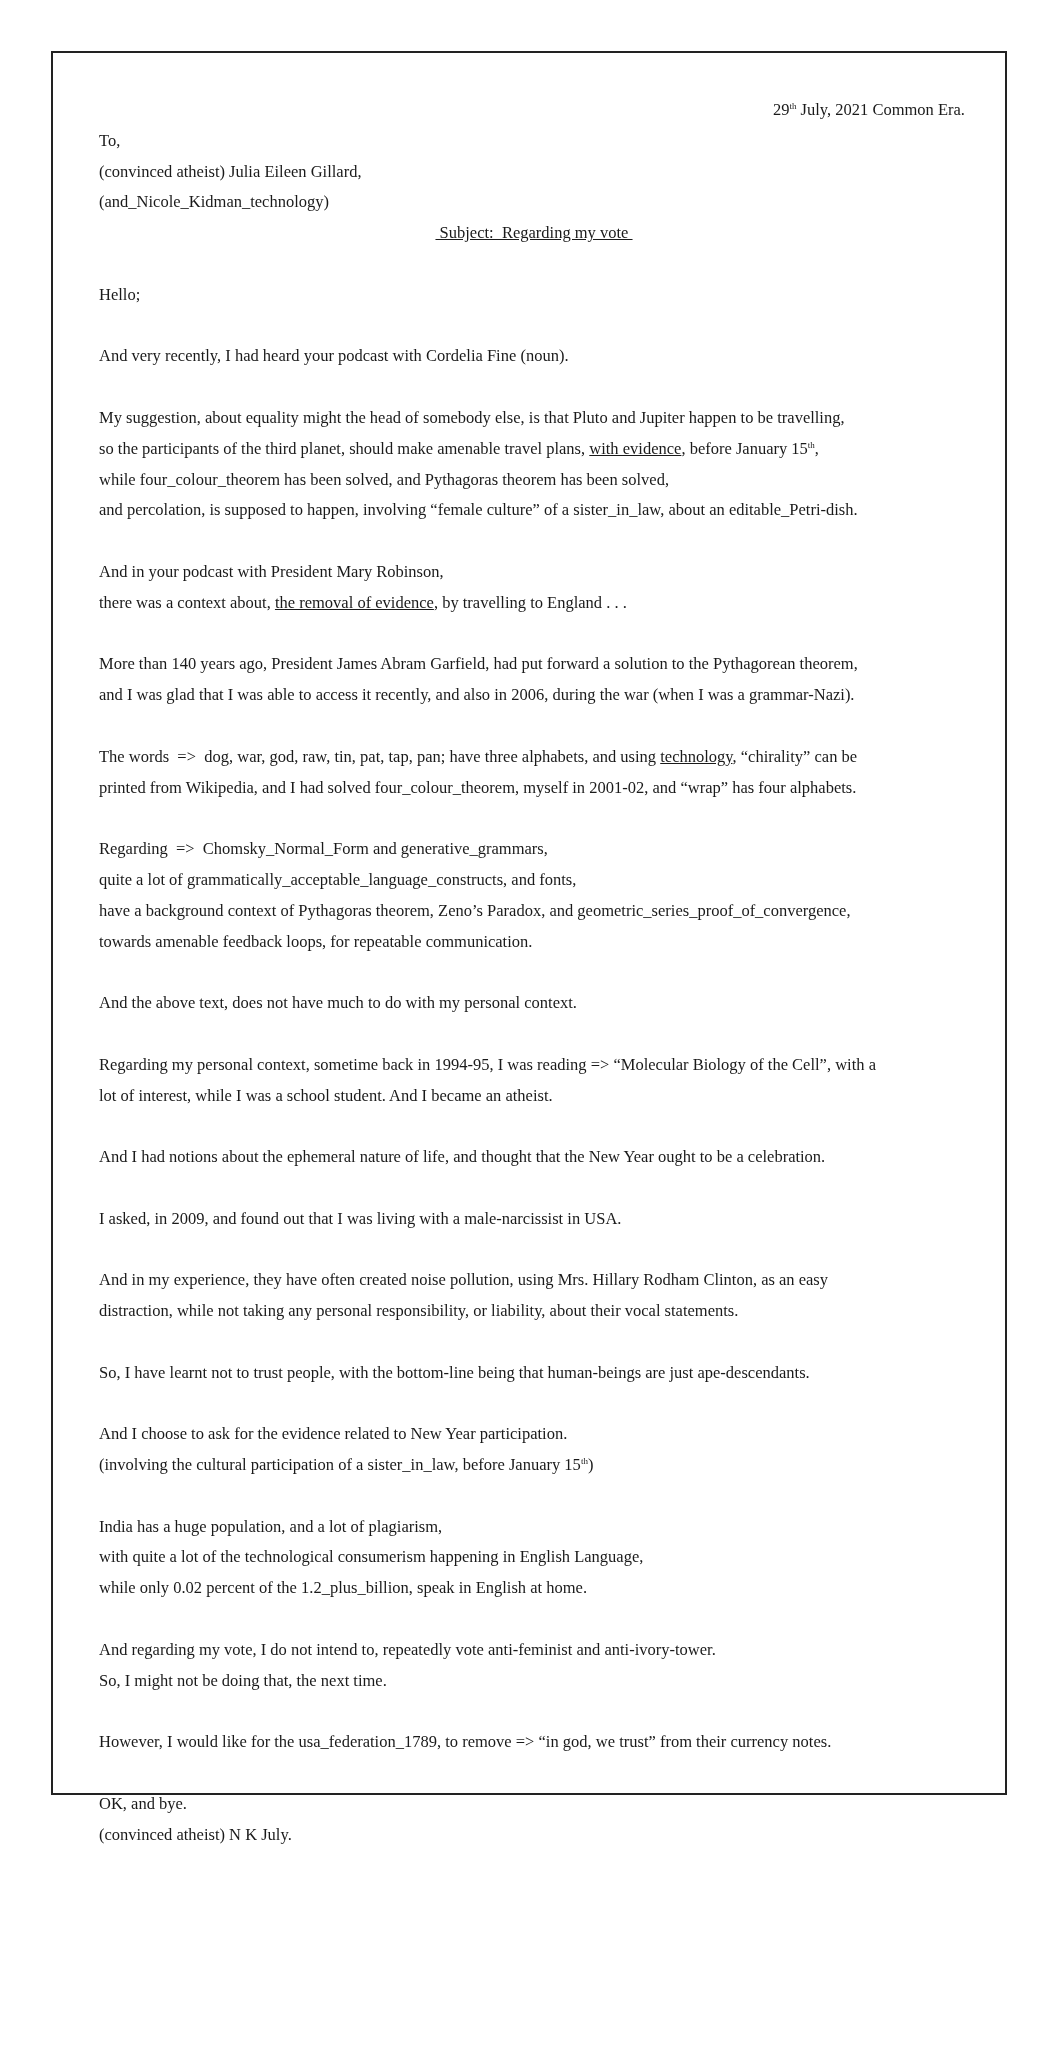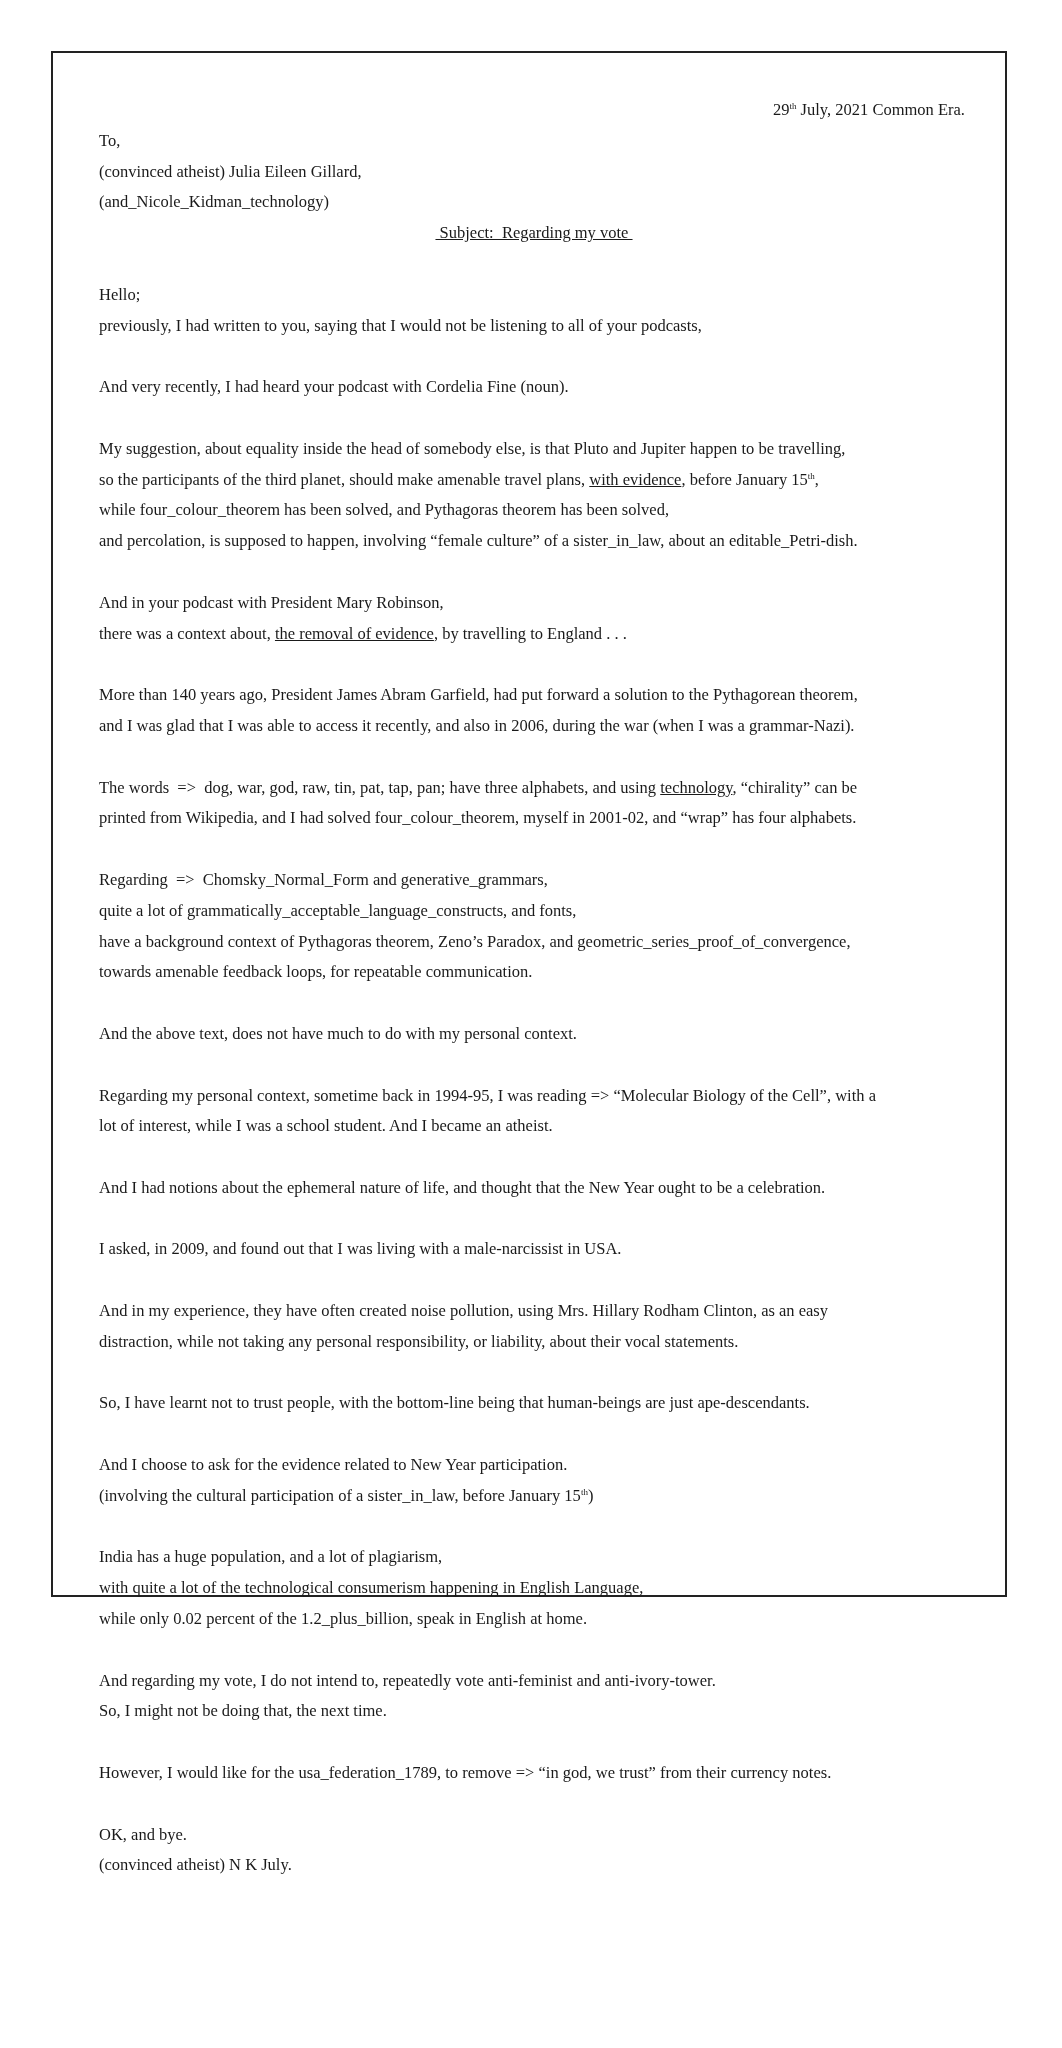--- a/index.html
+++ b/index.html
@@ -1,20 +1,20 @@
 <!DOCTYPE html>
 <html><head>
   <meta charset="utf-8">
   <style>
     html, body { margin: 0; padding: 0; background: #ffffff; }
     body { width: 1062px; height: 2048px; position: relative; overflow: hidden; }
     .page {
       position: absolute;
       left: 51px; top: 51px;
-      width: 956px; height: 1546px;
+      width: 956px; height: 1744px;
       border: 2px solid #222;
       box-sizing: border-box;
       background: #fff;
       padding-left: 40px;
     }
     .content {
       position: absolute;
       left: 46px; top: 42px;
       width: 870px;
       font-family: "Liberation Serif", "DejaVu Serif", serif;
@@ -42,27 +42,26 @@
 
     <div class="line">To,</div>
     <div class="line">(convinced atheist) Julia Eileen Gillard,</div>
     <div class="line">(and_Nicole_Kidman_technology)</div>
     <div class="line subject">
       <span> Subject:  Regarding my vote </span>
     </div>
 
     <div class="gap"></div>
     <div class="line">Hello;</div>
-    <div class="line">previously, I had written to you, saying that I would not be listening to all of your podcasts,</div>
 
     <div class="gap"></div>
     <div class="line">And very recently, I had heard your podcast with Cordelia Fine (noun).</div>
 
     <div class="gap"></div>
-    <div class="line">My suggestion, about equality inside the head of somebody else, is that Pluto and Jupiter happen to be travelling,</div>
+    <div class="line">My suggestion, about equality might the head of somebody else, is that Pluto and Jupiter happen to be travelling,</div>
     <div class="line">
       <span>so the participants of the third planet, should make amenable travel plans, </span><u>with evidence</u><span>, before January 15</span><sup>th</sup><span>,</span>
     </div>
     <div class="line">while four_colour_theorem has been solved, and Pythagoras theorem has been solved,</div>
     <div class="line">and percolation, is supposed to happen, involving “female culture” of a sister_in_law, about an editable_Petri-dish.</div>
 
     <div class="gap"></div>
     <div class="line">And in your podcast with President Mary Robinson,</div>
     <div class="line">
       <span>there was a context about, </span><u>the removal of evidence</u><span>, by travelling to England . . .</span>

